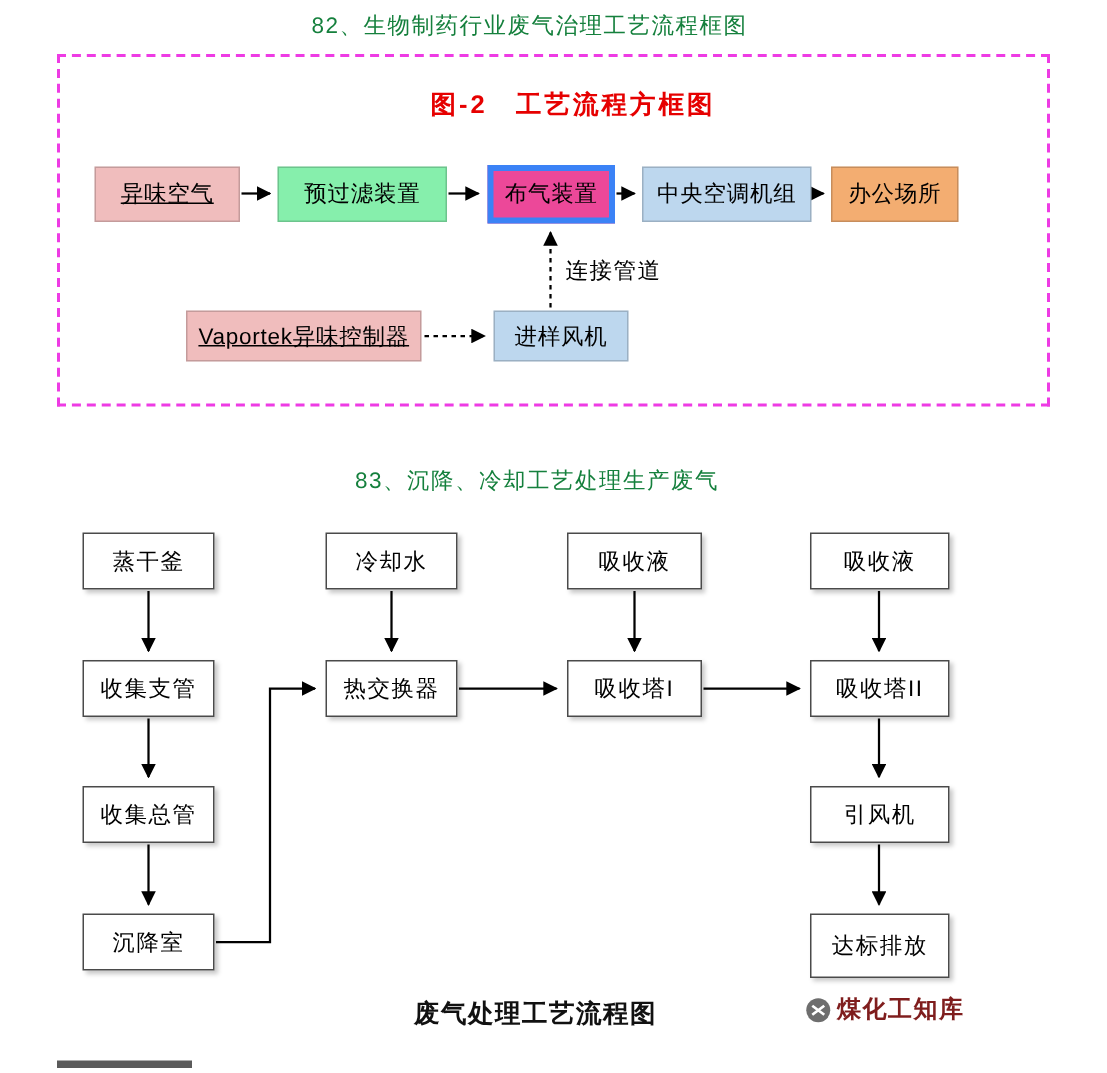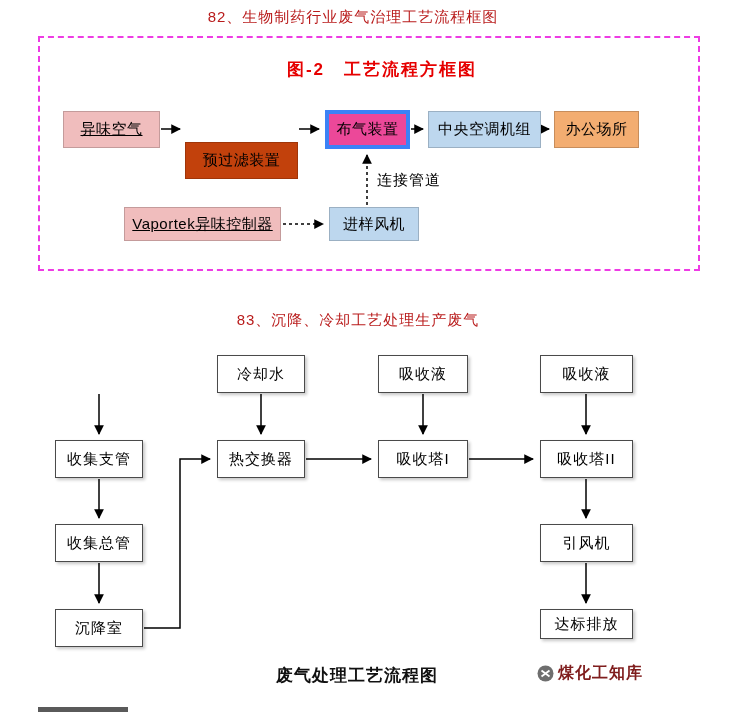--- a/index.html
+++ b/index.html
@@ -1,31 +1,31 @@
 <!DOCTYPE html>
 <html><head>
 <meta charset="utf-8">
 <style>
   * { margin:0; padding:0; box-sizing:border-box; }
   html,body { background:#ffffff; }
   body { font-family:"Liberation Sans","DejaVu Sans",sans-serif; color:#000; }
   .page { position:relative; width:738px; height:715px; background:#fff; overflow:hidden; }
 
-  .heading { position:absolute; text-align:center; font-size:15px; color:#b91c1c; letter-spacing:1px; }
+  .heading { position:absolute; text-align:center; font-size:15px; color:#15803d; letter-spacing:1px; }
   #heading-82 { left:0; top:8px; width:706px; }
   #heading-83 { left:0; top:311px; width:716px; }
 
   .frame { position:absolute; left:38px; top:36px; width:662px; height:235px; border:2px dashed #ee3be4; }
   .fig-title { position:absolute; left:0; top:58px; width:738px; text-align:center;
                font-size:17px; font-weight:bold; color:#e60000; letter-spacing:2px;padding-left:26px; }
 
   .fbox { position:absolute; display:flex; align-items:center; justify-content:center;
           font-size:15px; letter-spacing:0.5px; border:1px solid rgba(0,0,0,0.18); }
   .pink   { background:#f0bdbd;text-decoration:underline; }
-  .peri   { background:#c2410c;margin-top:31px; }
+  .peri   { background:#86efac; }
   .teal   { background:#ec4899; border:4px solid #3b82f6; }
   .blue   { background:#bdd7ee; }
   .orange { background:#f3ad71; }
 
   .pipe-label { position:absolute; left:377px; top:171px; font-size:15px; color:#000; letter-spacing:1px; }
 
   .wbox { position:absolute; display:flex; align-items:center; justify-content:center;
           font-size:15px; letter-spacing:1px; background:#fff; border:1px solid #4a4a4a;
           box-shadow:2px 2px 3px rgba(0,0,0,0.22); }
 
@@ -90,34 +90,35 @@
   <div class="fbox blue" style="left:428px;top:111px;width:113px;height:37px">中央空调机组</div>
   <div class="fbox orange" style="left:554px;top:111px;width:85px;height:37px">办公场所</div>
 
   <div class="pipe-label">连接管道</div>
 
   <div class="fbox pink" style="left:124px;top:207px;width:157px;height:34px">Vaportek异味控制器</div>
   <div class="fbox blue" style="left:329px;top:207px;width:90px;height:34px">进样风机</div>
 
   <div id="heading-83" class="heading">83、沉降、冷却工艺处理生产废气</div>
 
+  <div class="wbox" style="left:55px;top:355px;width:88px;height:38px">蒸干釜</div>
   <div class="wbox" style="left:55px;top:440px;width:88px;height:38px">收集支管</div>
   <div class="wbox" style="left:55px;top:524px;width:88px;height:38px">收集总管</div>
   <div class="wbox" style="left:55px;top:609px;width:88px;height:38px">沉降室</div>
 
   <div class="wbox" style="left:217px;top:355px;width:88px;height:38px">冷却水</div>
   <div class="wbox" style="left:217px;top:440px;width:88px;height:38px">热交换器</div>
 
   <div class="wbox" style="left:378px;top:355px;width:90px;height:38px">吸收液</div>
   <div class="wbox" style="left:378px;top:440px;width:90px;height:38px">吸收塔I</div>
 
   <div class="wbox" style="left:540px;top:355px;width:93px;height:38px">吸收液</div>
   <div class="wbox" style="left:540px;top:440px;width:93px;height:38px">吸收塔II</div>
   <div class="wbox" style="left:540px;top:524px;width:93px;height:38px">引风机</div>
-  <div class="wbox" style="left:540px;top:609px;width:93px;height:30px">达标排放</div>
+  <div class="wbox" style="left:540px;top:609px;width:93px;height:43px">达标排放</div>
 
   <div class="caption">废气处理工艺流程图</div>
 
   <div class="watermark">
     <svg width="17" height="17" viewBox="0 0 17 17">
       <circle cx="8.5" cy="8.5" r="8" fill="#6e6e6e"></circle>
       <path d="M4.5,11.5 L12.5,5.5 M4.5,5.5 L12.5,11.5" stroke="#ffffff" stroke-width="1.8" fill="none"></path>
     </svg>
     <span>煤化工知库</span>
   </div>

